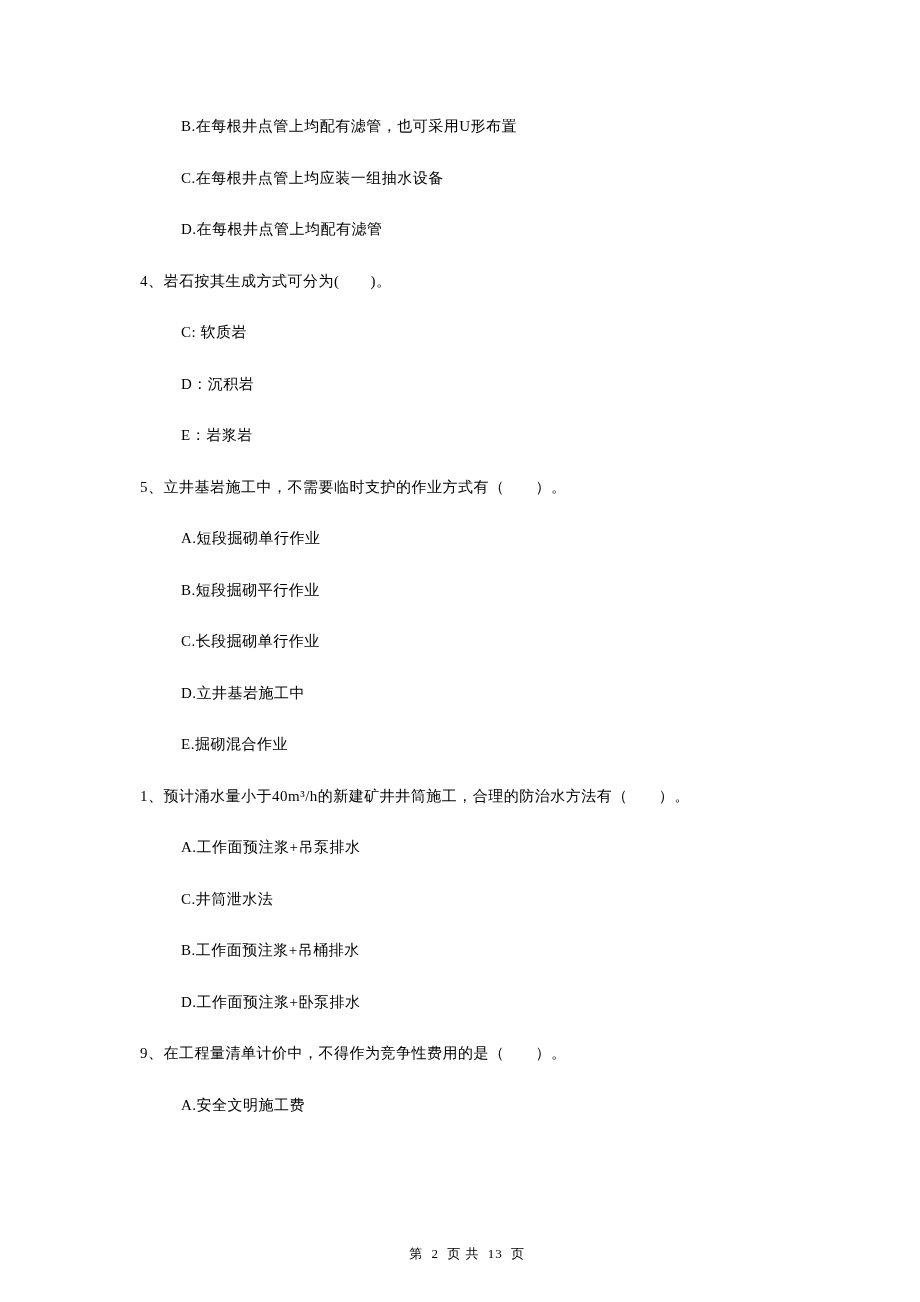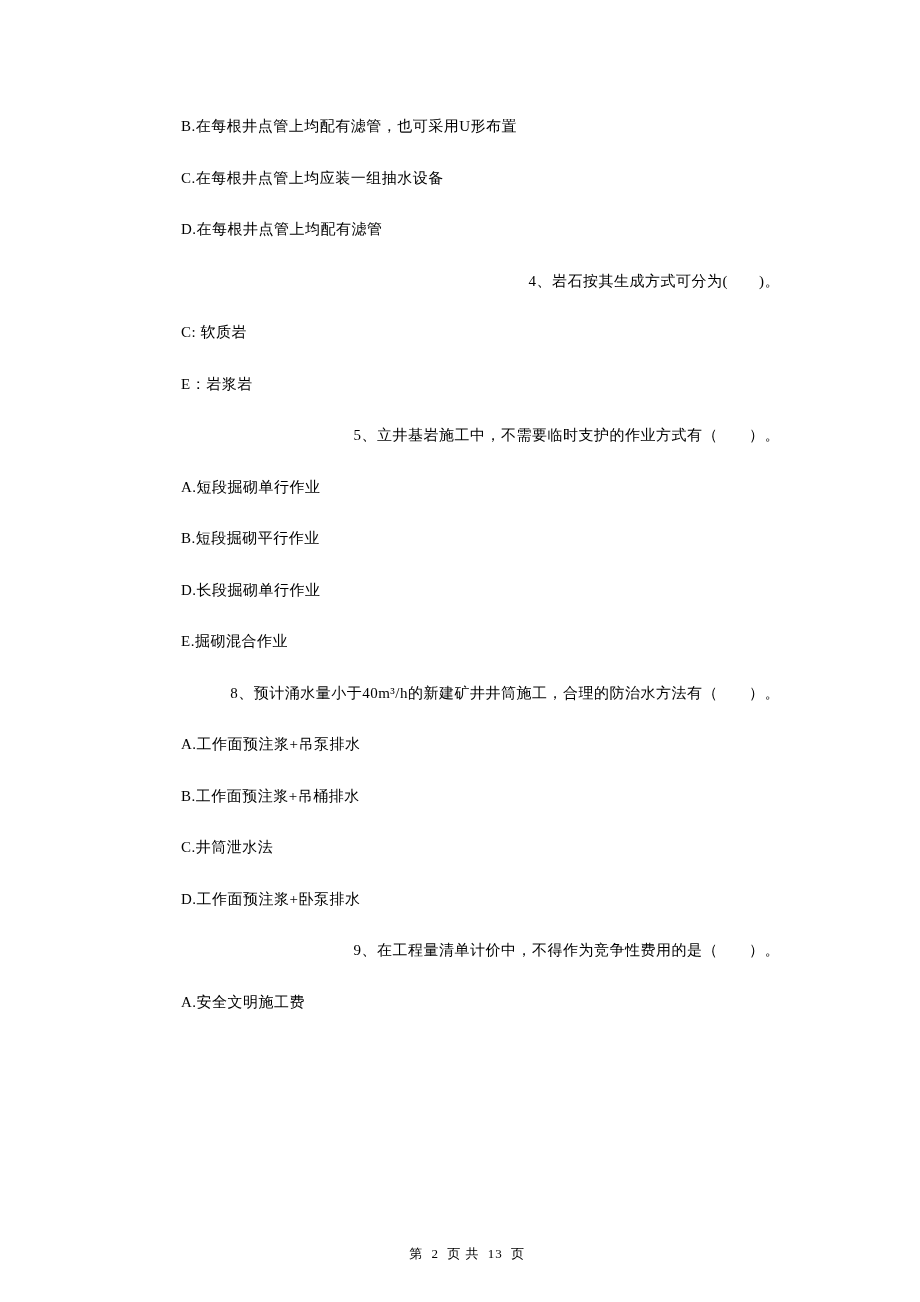--- a/index.html
+++ b/index.html
@@ -21,21 +21,20 @@
       line-height: 1.5;
     }
     .option {
       padding-left: 41px;
       margin-bottom: 29px;
       letter-spacing: 0.5px;
     }
     .question {
       margin-bottom: 29px;
       letter-spacing: 0.5px;
-      text-align: right;
     }
     .footer {
       position: absolute;
       bottom: 39px;
       left: 7px;
       width: 100%;
       text-align: center;
       font-size: 13px;
       color: #000000;
       letter-spacing: 1px;
@@ -47,32 +46,34 @@
 </head>
 <body>
 
 <div class="content">
   <div class="option">B.在每根井点管上均配有滤管，也可采用U形布置</div>
   <div class="option">C.在每根井点管上均应装一组抽水设备</div>
   <div class="option">D.在每根井点管上均配有滤管</div>
 
   <div class="question">4、岩石按其生成方式可分为(　　)。</div>
   <div class="option">C: 软质岩</div>
+  <div class="option">D：沉积岩</div>
   <div class="option">E：岩浆岩</div>
 
   <div class="question">5、立井基岩施工中，不需要临时支护的作业方式有（　　）。</div>
   <div class="option">A.短段掘砌单行作业</div>
   <div class="option">B.短段掘砌平行作业</div>
-  <div class="option">D.长段掘砌单行作业</div>
+  <div class="option">C.长段掘砌单行作业</div>
+  <div class="option">D.立井基岩施工中</div>
   <div class="option">E.掘砌混合作业</div>
 
-  <div class="question">8、预计涌水量小于40m³/h的新建矿井井筒施工，合理的防治水方法有（　　）。</div>
+  <div class="question">1、预计涌水量小于40m³/h的新建矿井井筒施工，合理的防治水方法有（　　）。</div>
   <div class="option">A.工作面预注浆+吊泵排水</div>
+  <div class="option">C.井筒泄水法</div>
   <div class="option">B.工作面预注浆+吊桶排水</div>
-  <div class="option">C.井筒泄水法</div>
   <div class="option">D.工作面预注浆+卧泵排水</div>
 
   <div class="question">9、在工程量清单计价中，不得作为竞争性费用的是（　　）。</div>
   <div class="option">A.安全文明施工费</div>
 
 </div>
 
 <div class="footer">
   <span>第</span>
   <span>2</span>

